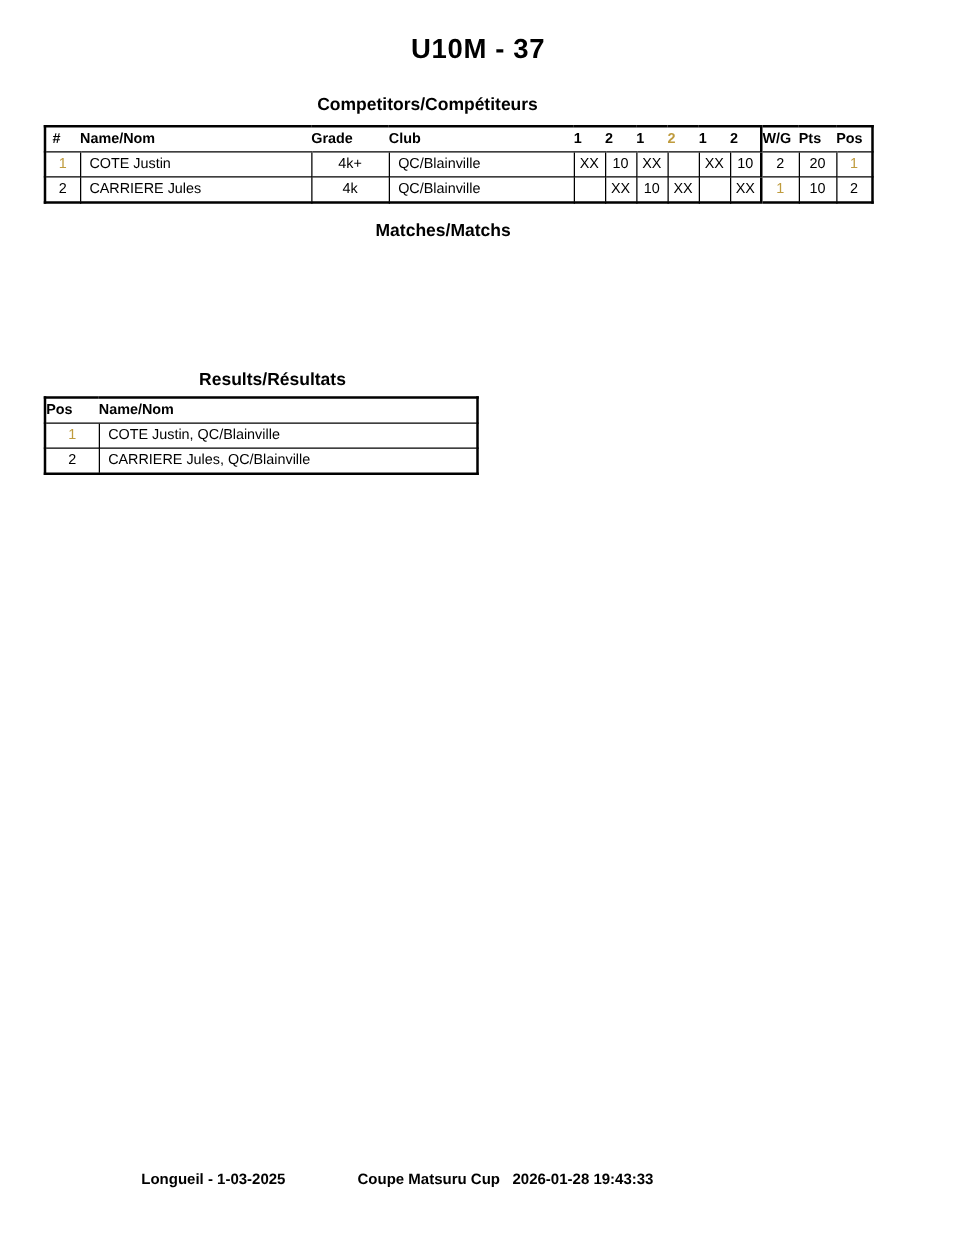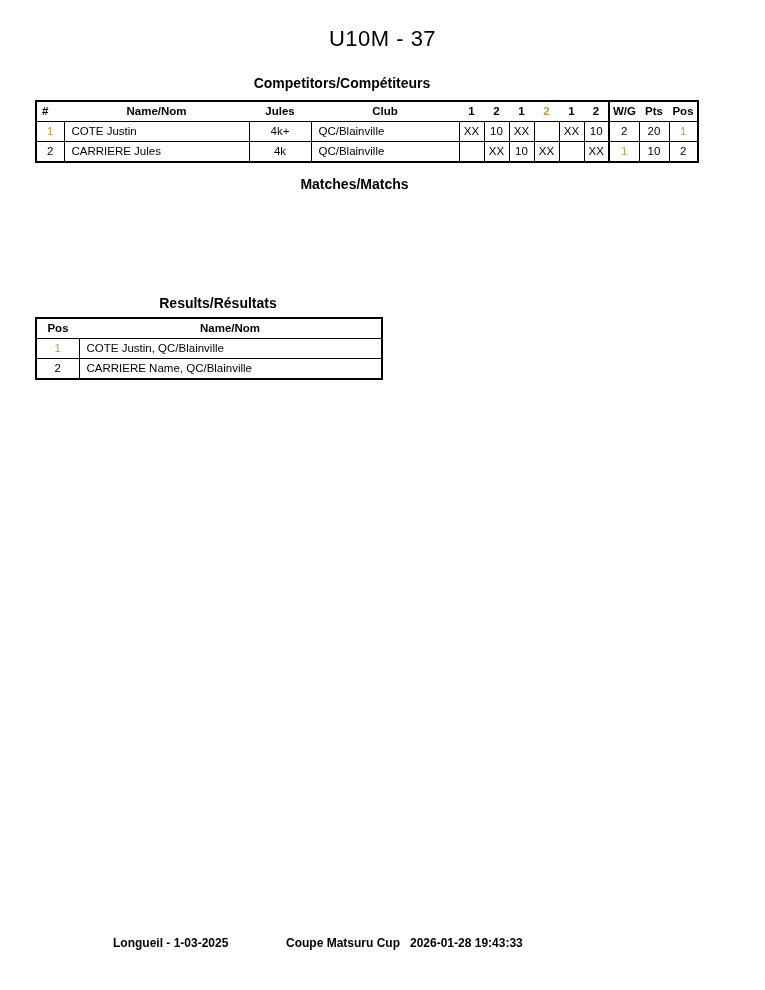--- a/index.html
+++ b/index.html
@@ -7,21 +7,21 @@
   html, body { background: #ffffff; }
   body {
     position: relative;
     width: 765px; height: 990px;
     font-family: "Liberation Sans", sans-serif;
     color: var(--ink);
     overflow: hidden;
   }
   .page-title {
     position: absolute; top: 26px; left: 0; width: 765px;
-    text-align: center; font-size: 22px; font-weight: normal;
+    text-align: center; font-size: 22px; font-weight: bold;
     letter-spacing: 0.5px;
   }
   .section-title {
     position: absolute; text-align: center;
     font-size: 14px; font-weight: bold; padding-left: 20px;
   }
   #competitors-title { top: 75px; left: 0; width: 664px; }
   #matches-title     { top: 176px; left: 0; width: 689px; }
   #results-title     { top: 295px; left: 0; width: 416px; }
 
@@ -36,21 +36,21 @@
   #matches-table     { left: 35px; top: 198px; width: 696px; }
   #results-table     { left: 35px; top: 317px; width: 346px; }
 
   th, td {
     height: 19px; line-height: 19px;
     overflow: hidden; white-space: nowrap;
     font-weight: normal;
   }
   th {
     border: none; border-bottom: 1px solid #000;
-    font-weight: bold; text-align: center;
+    font-weight: bold; text-align: left;
   }
   td { border: 1px solid #000; text-align: center; }
   .al { text-align: left; }
   .pad  { padding-left: 7px; }
   .pad4 { padding-left: 5px; }
   .thickL { border-left: 2px solid #000 !important; }
   .bold { font-weight: bold; }
   .gold { color: var(--gold); }
 
   .footer-item {
@@ -81,21 +81,21 @@
       <col style="width:25px">
       <col style="width:25px">
     <col style="width:30px">
       <col style="width:30px">
       <col style="width:29px">
   </colgroup>
   <tbody>
       <tr>
     <th class="al pad4">#</th>
     <th>Name/Nom</th>
-    <th>Jules</th>
+    <th>Grade</th>
     <th>Club</th>
     <th>1</th>
     <th>2</th>
     <th>1</th>
     <th class="gold">2</th>
     <th>1</th>
     <th>2</th>
     <th class="thickL">W/G</th>
     <th>Pts</th>
     <th>Pos</th>
@@ -161,20 +161,20 @@
       <tr>
     <th>Pos</th>
     <th>Name/Nom</th>
   </tr>
   <tr>
     <td class="gold">1</td>
     <td class="al pad">COTE Justin, QC/Blainville</td>
   </tr>
   <tr>
     <td>2</td>
-    <td class="al pad">CARRIERE Name, QC/Blainville</td>
+    <td class="al pad">CARRIERE Jules, QC/Blainville</td>
   </tr>
 </tbody>
   </table>
 
 <span class="footer-item" id="footer-location">Longueil - 1-03-2025</span>
 <span class="footer-item" id="footer-event">Coupe Matsuru Cup</span>
 <span class="footer-item" id="footer-datetime">2026-01-28 19:43:33</span>
 
 </body></html>

